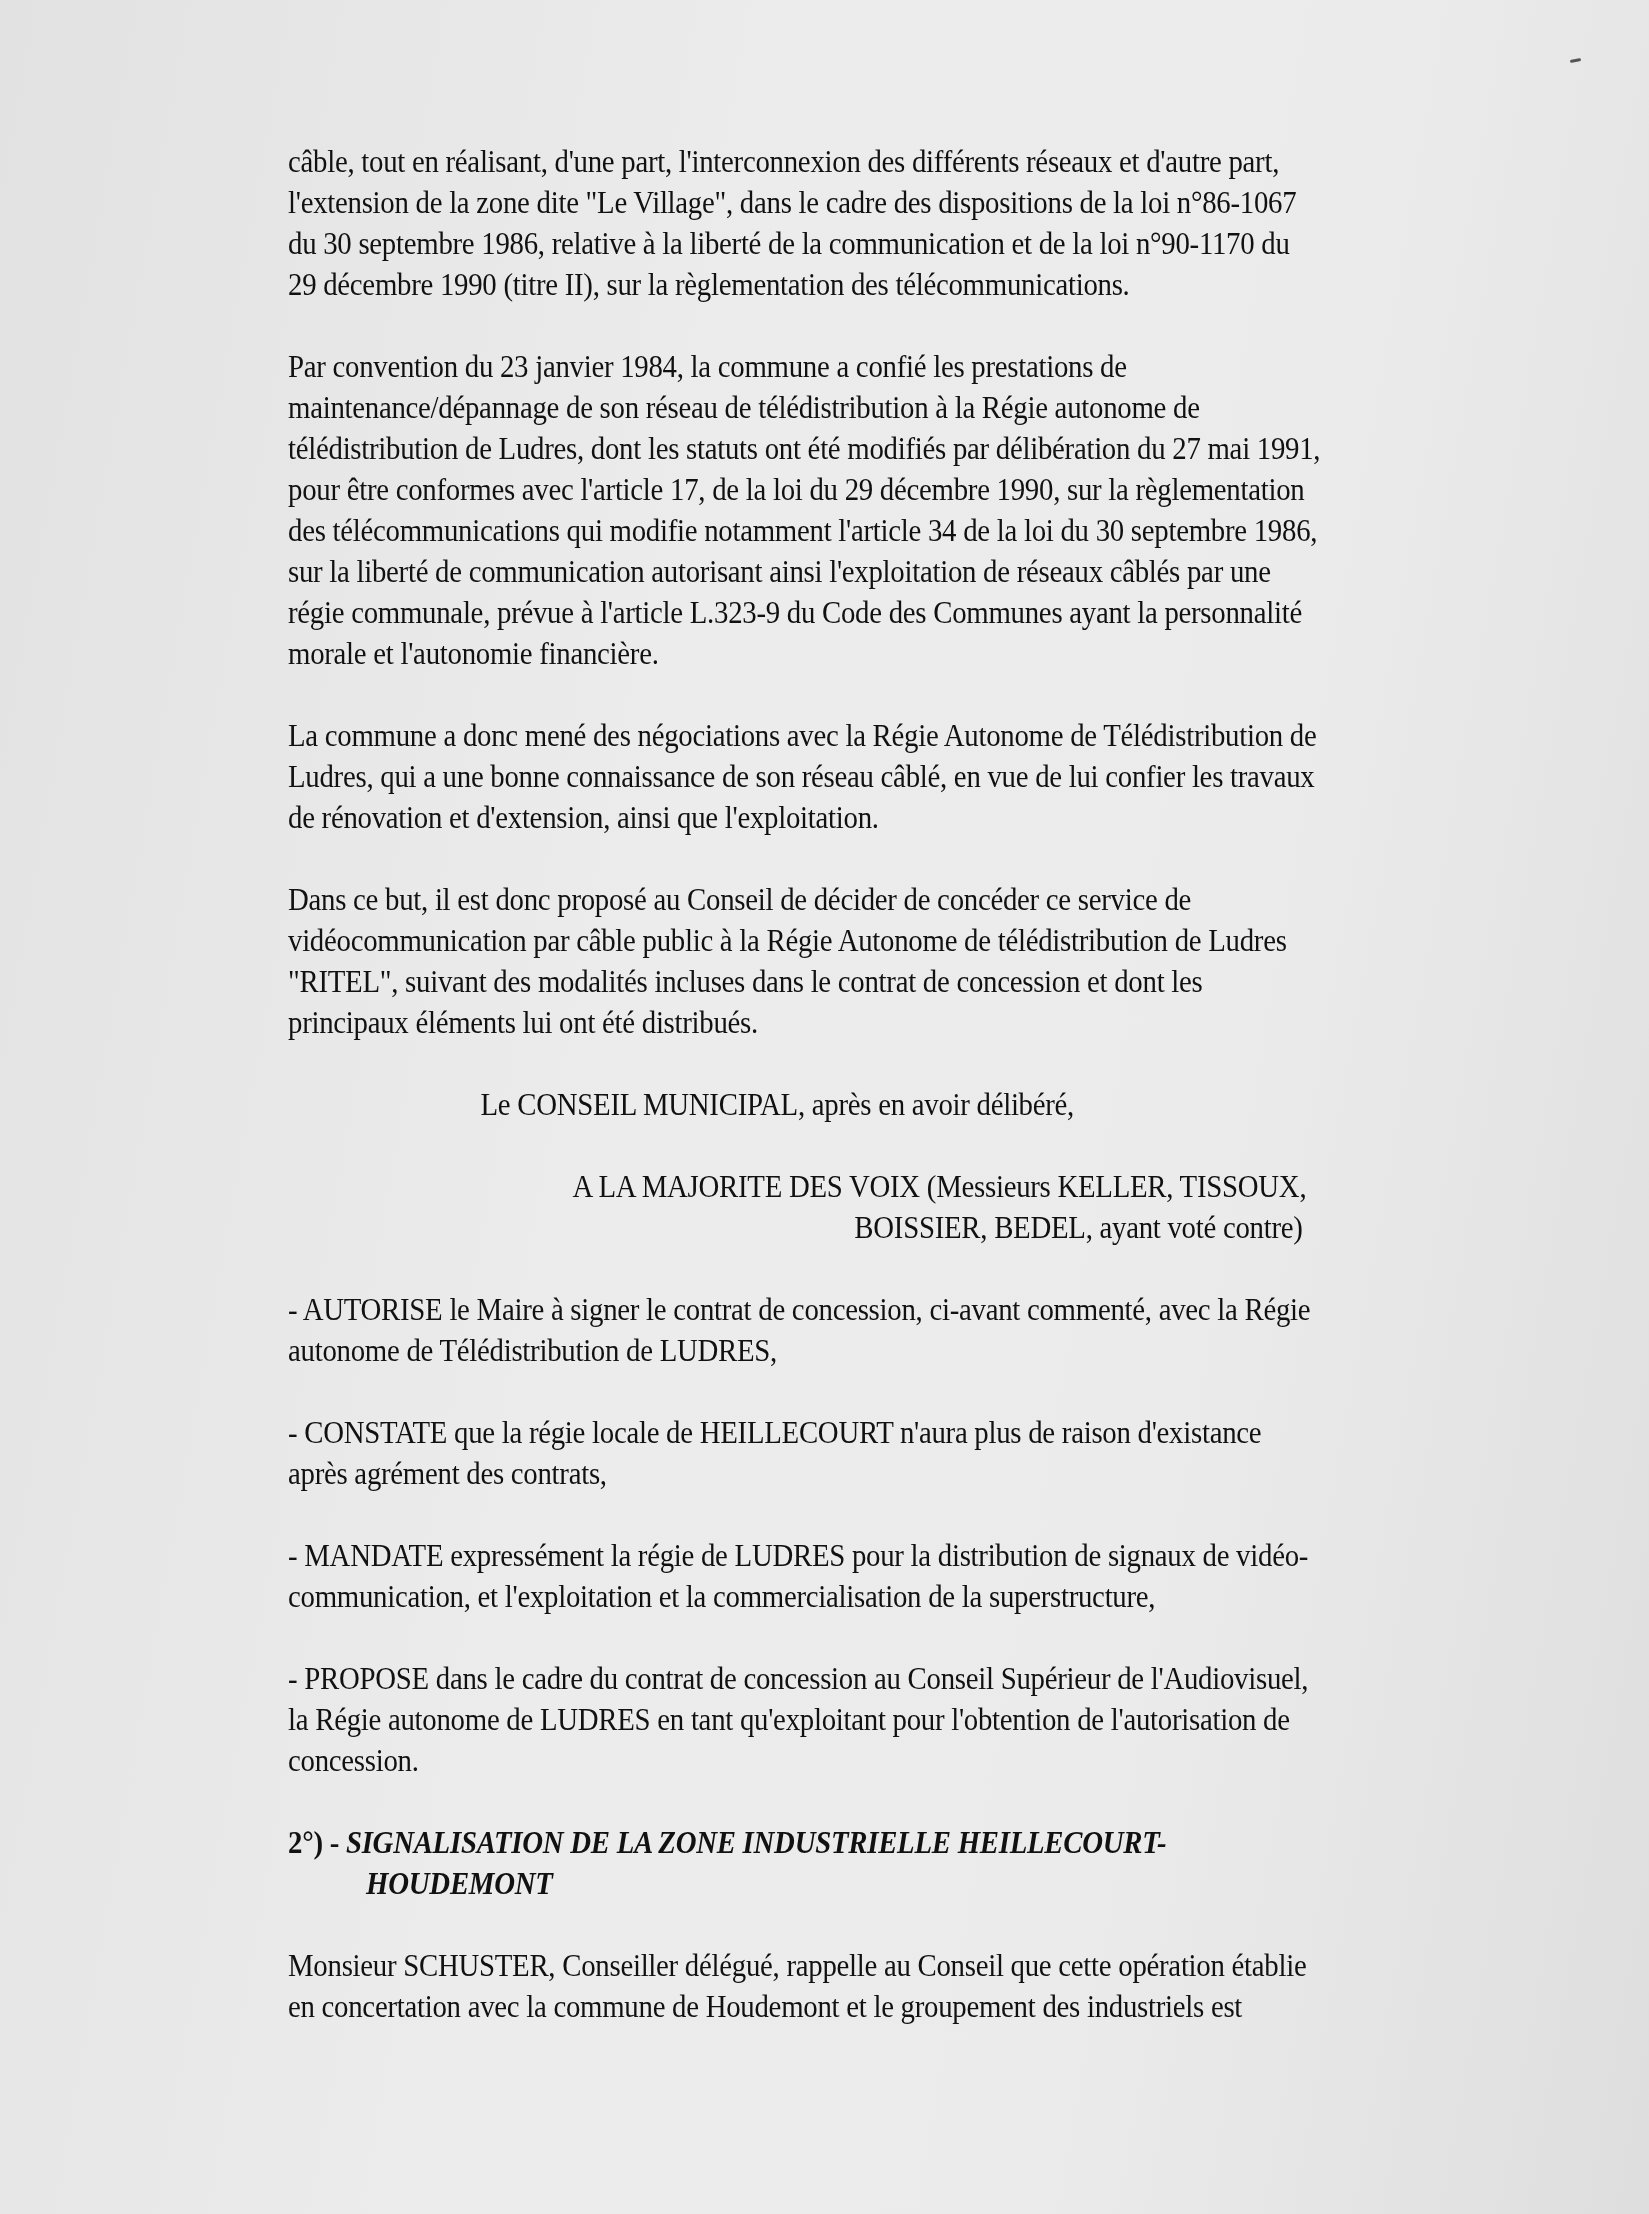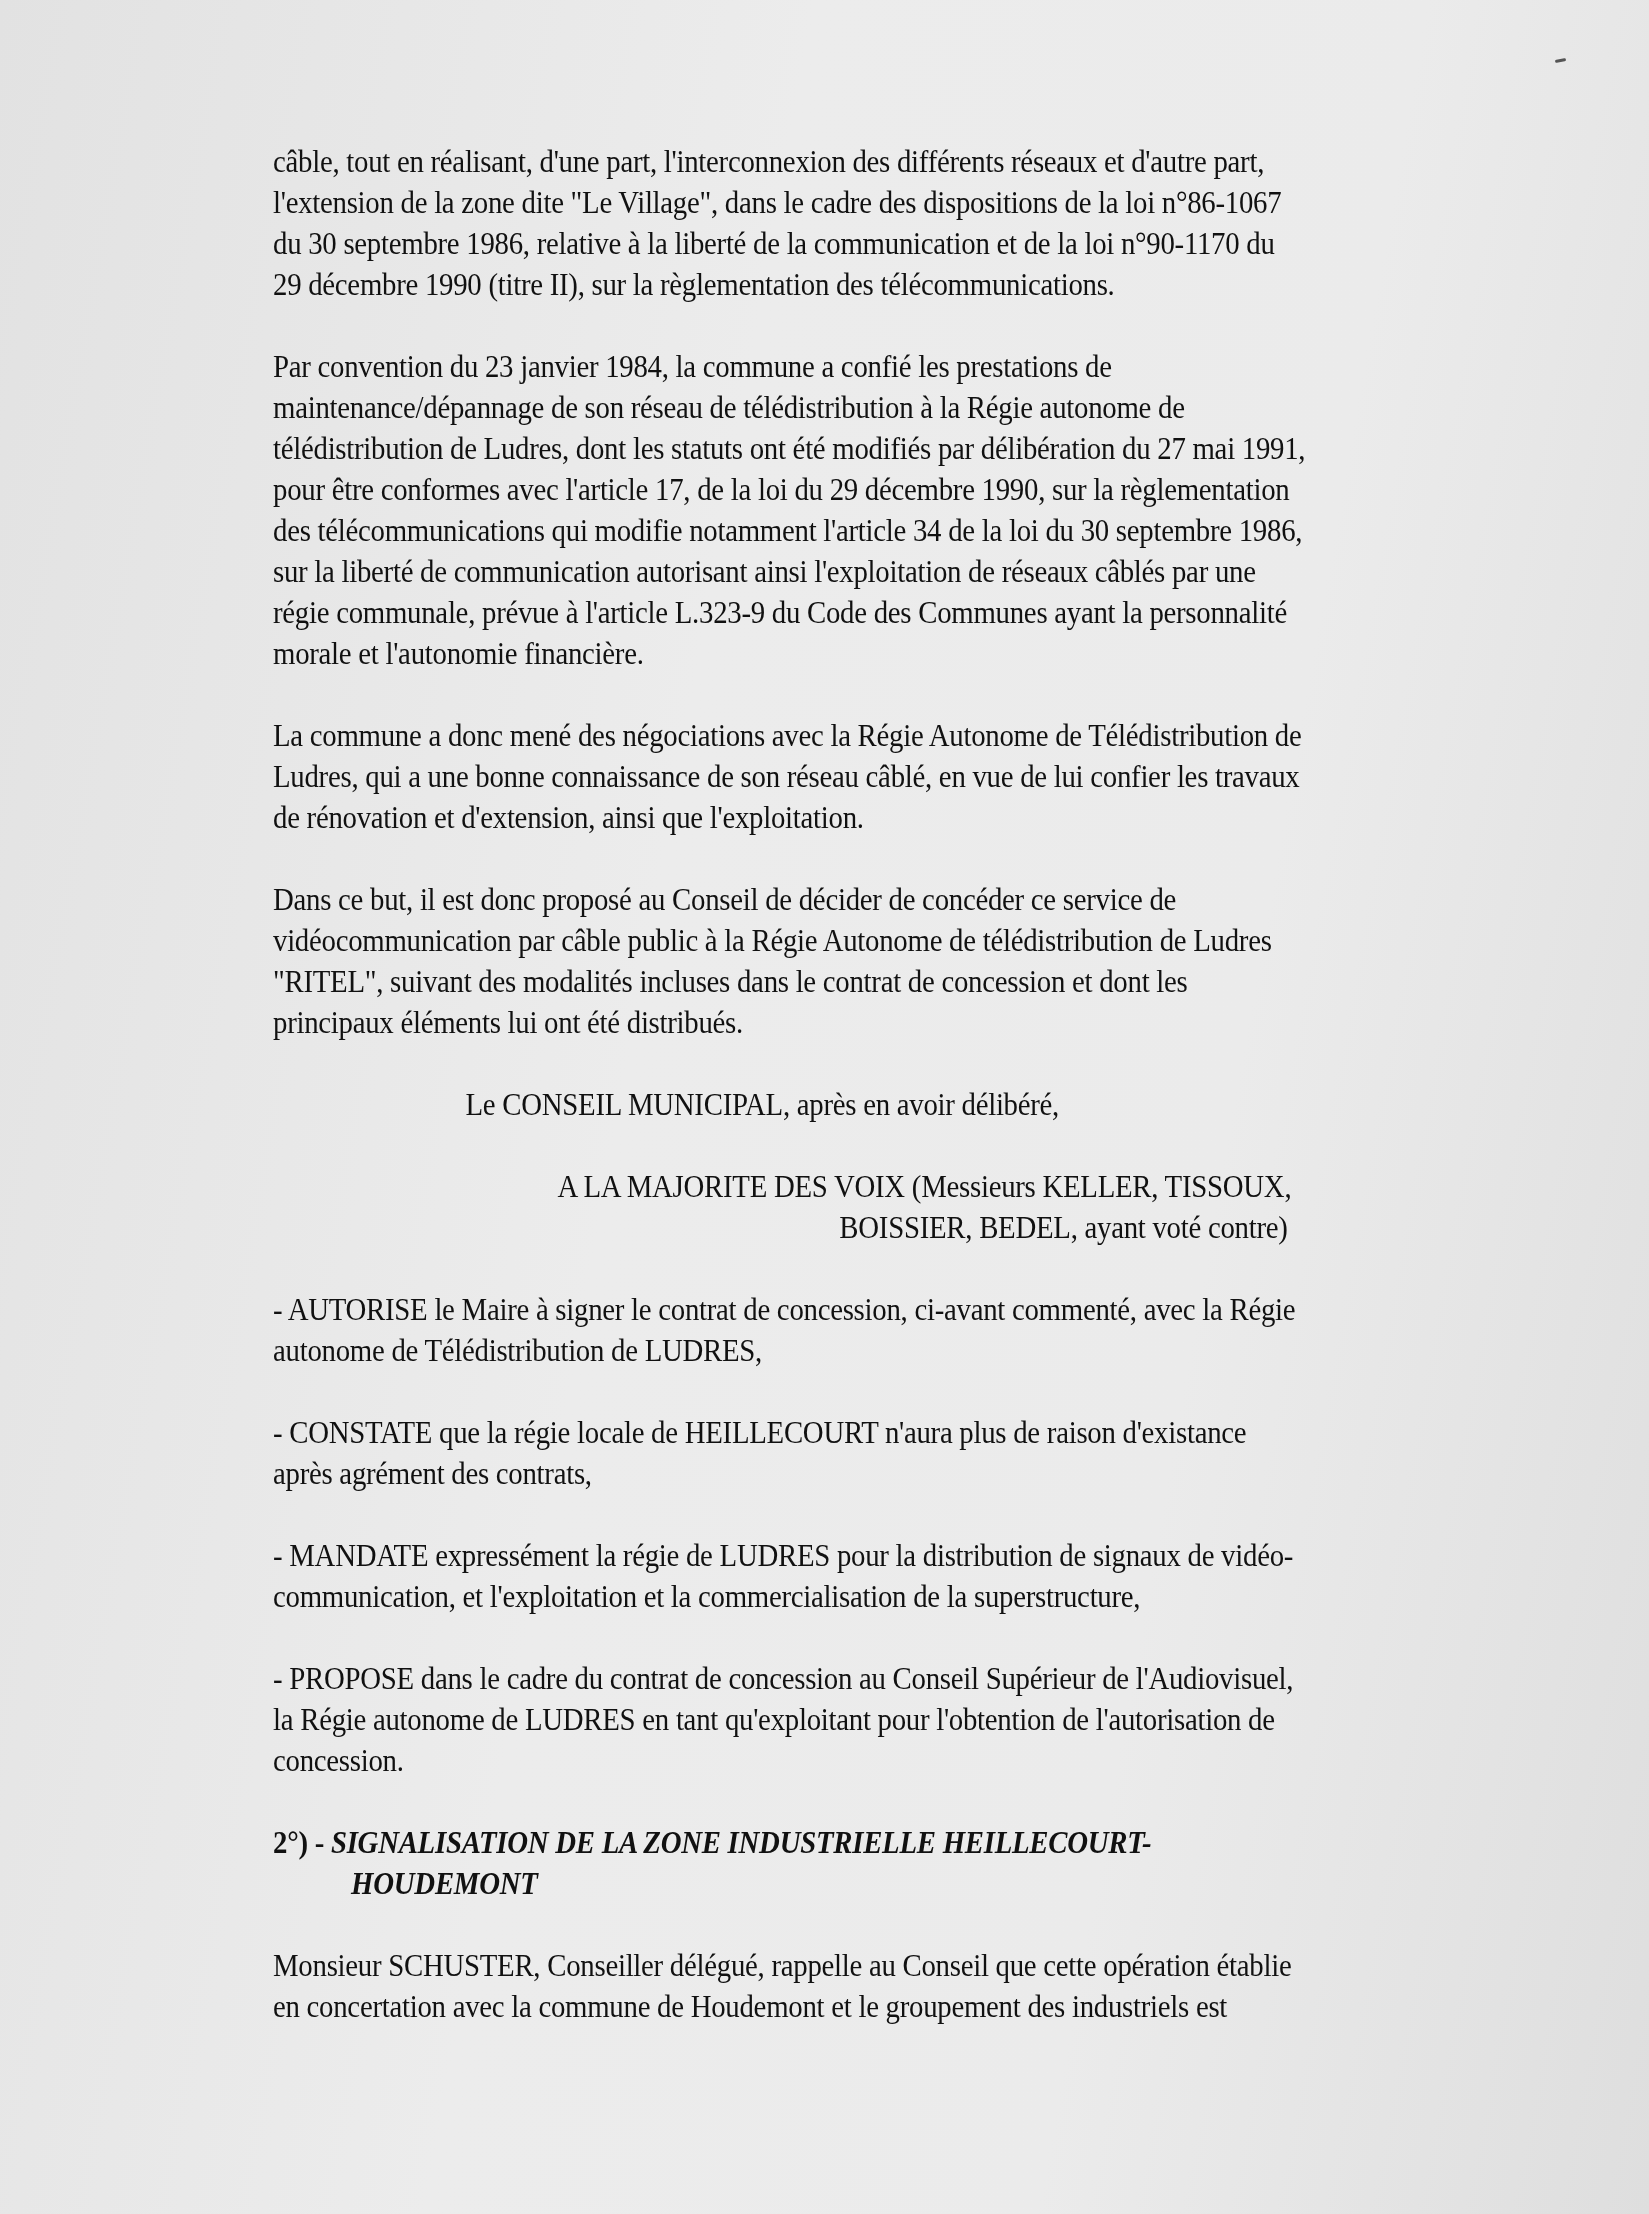--- a/index.html
+++ b/index.html
@@ -3,21 +3,21 @@
 <meta charset="utf-8">
 <style>
   html, body { margin: 0; padding: 0; }
   body {
     width: 1649px; height: 2214px; overflow: hidden;
     background: linear-gradient(100deg, #e2e2e2 0%, #ececec 40%, #ebebeb 70%, #dedede 100%);
     font-family: "Liberation Serif", "DejaVu Serif", serif;
     color: #111;
     position: relative;
   }
-  .page { position: absolute; left: 0; top: 0; width: 1519px; height: 2214px; }
+  .page { position: absolute; left: 15px; top: 0; width: 1519px; height: 2214px; }
   .speck { position: absolute; left: 1555px; top: 59px; width: 11.4px; height: 2.9px; background: #555; border-radius: 1.9px; transform: rotate(-10deg); }
   .text {
     position: absolute; left: 273px; top: 141px; width: 1294px;
     font-size: 31px; line-height: 41px; letter-spacing: -0.3px;
     transform: scaleX(0.93); transform-origin: left top;
   }
   .text p { margin: 0 0 41px 0; }
   .indent1 { padding-left: 207px; margin-bottom: 41px; }
   .indent2 { padding-left: 306px; }
   .indent3 { padding-left: 609px; margin-bottom: 41px; }

